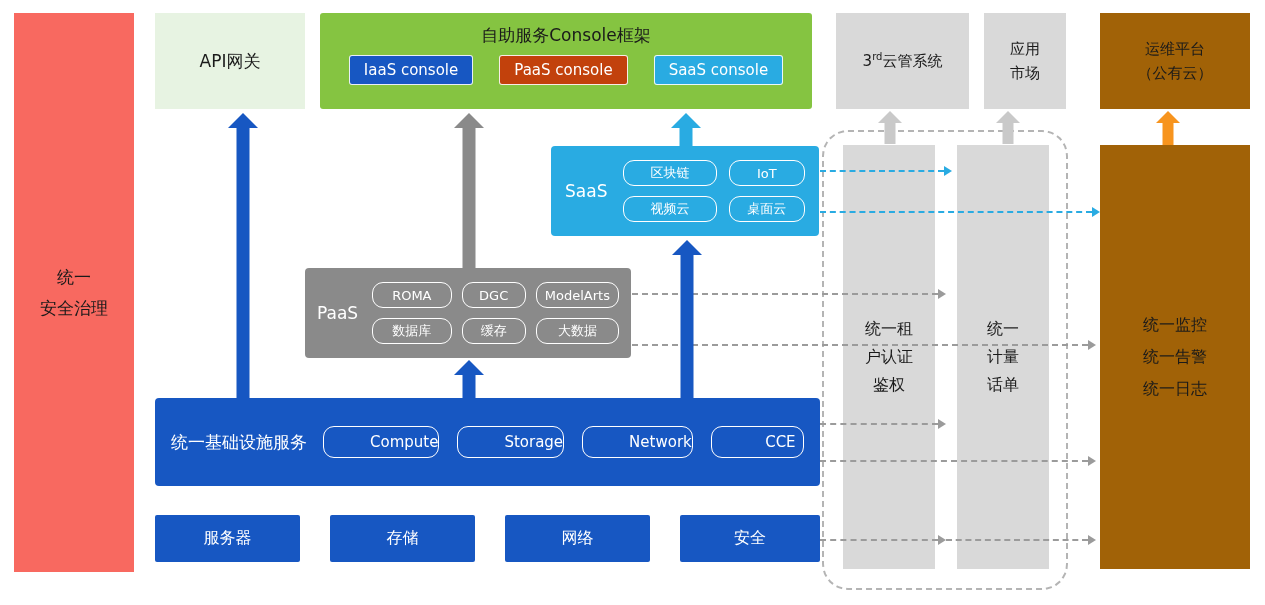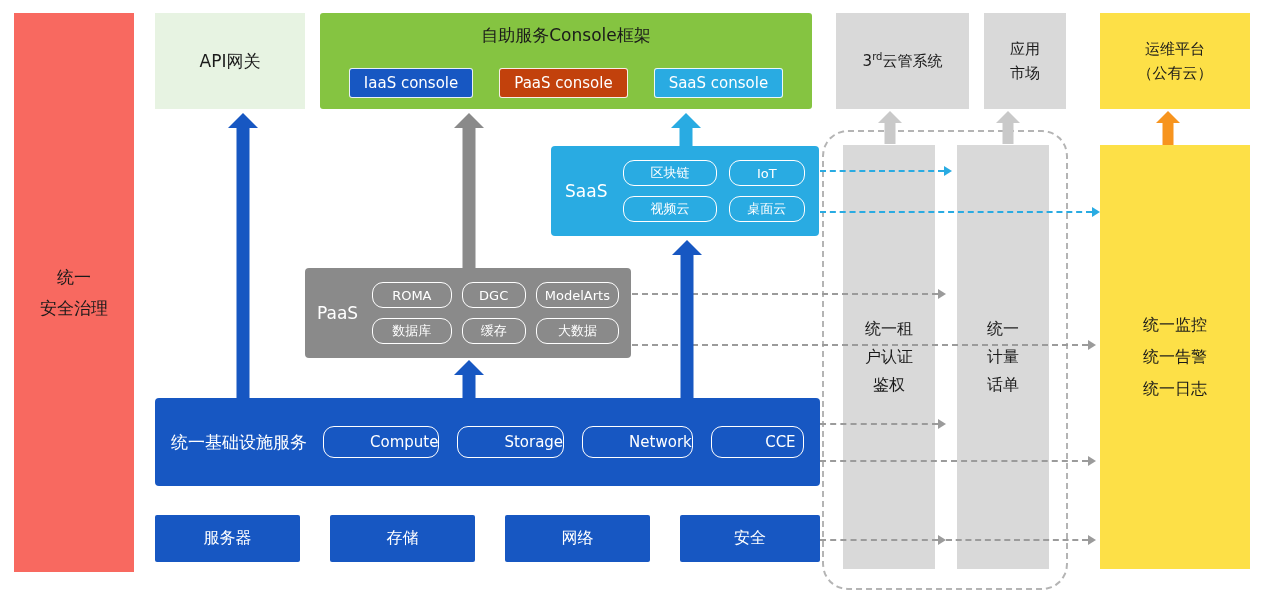--- a/index.html
+++ b/index.html
@@ -10,27 +10,27 @@
   .cbox { position:absolute; display:flex; align-items:center; justify-content:center; text-align:center; }
   .pre { white-space:pre-line; }
 
   .red    { background:#F86960; }
   .lgreen { background:#E7F3E2; }
   .green  { background:#85C441; }
   .blue   { background:#1757C2; color:#fff; }
   .gray8  { background:#8A8A8A; color:#fff; }
   .lblue  { background:#29ABE2; color:#fff; }
   .lgray  { background:#D9D9D9; }
-  .orange { background:#fde047; }
+  .orange { background:#a16207; }
 
   #sec    { left:14px;  top:13px; width:120px; height:559px; font-size:17px; line-height:1.8; }
   #api    { left:155px; top:13px; width:150px; height:96px;  font-size:17px; }
   #console{ position:absolute; left:320px; top:13px; width:492px; height:96px; border-radius:3px; }
   #console-title { margin-top:11px; text-align:center; font-size:17px; }
-  #console-chips { display:flex; justify-content:center; gap:26px; margin-top:21px;text-align:right; }
+  #console-chips { display:flex; justify-content:center; gap:26px; margin-top:8px;text-align:right; }
   .chip { height:30px; line-height:28px; padding:0 14px; font-size:15px; color:#fff;
           border:1px solid rgba(255,255,255,0.9); border-radius:3px; }
   .chip-blue  { background:#1757C2; }
   .chip-gray  { background:#c2410c; }
   .chip-lblue { background:#29ABE2; }
 
   #third  { left:836px;  top:13px; width:133px; height:96px; font-size:15px; }
   #third sup { font-size:10px; }
   #market { left:984px;  top:13px; width:82px;  height:96px; font-size:15px; line-height:1.6; }
   #omtop  { left:1100px; top:13px; width:150px; height:96px; font-size:15px; line-height:1.6; }

